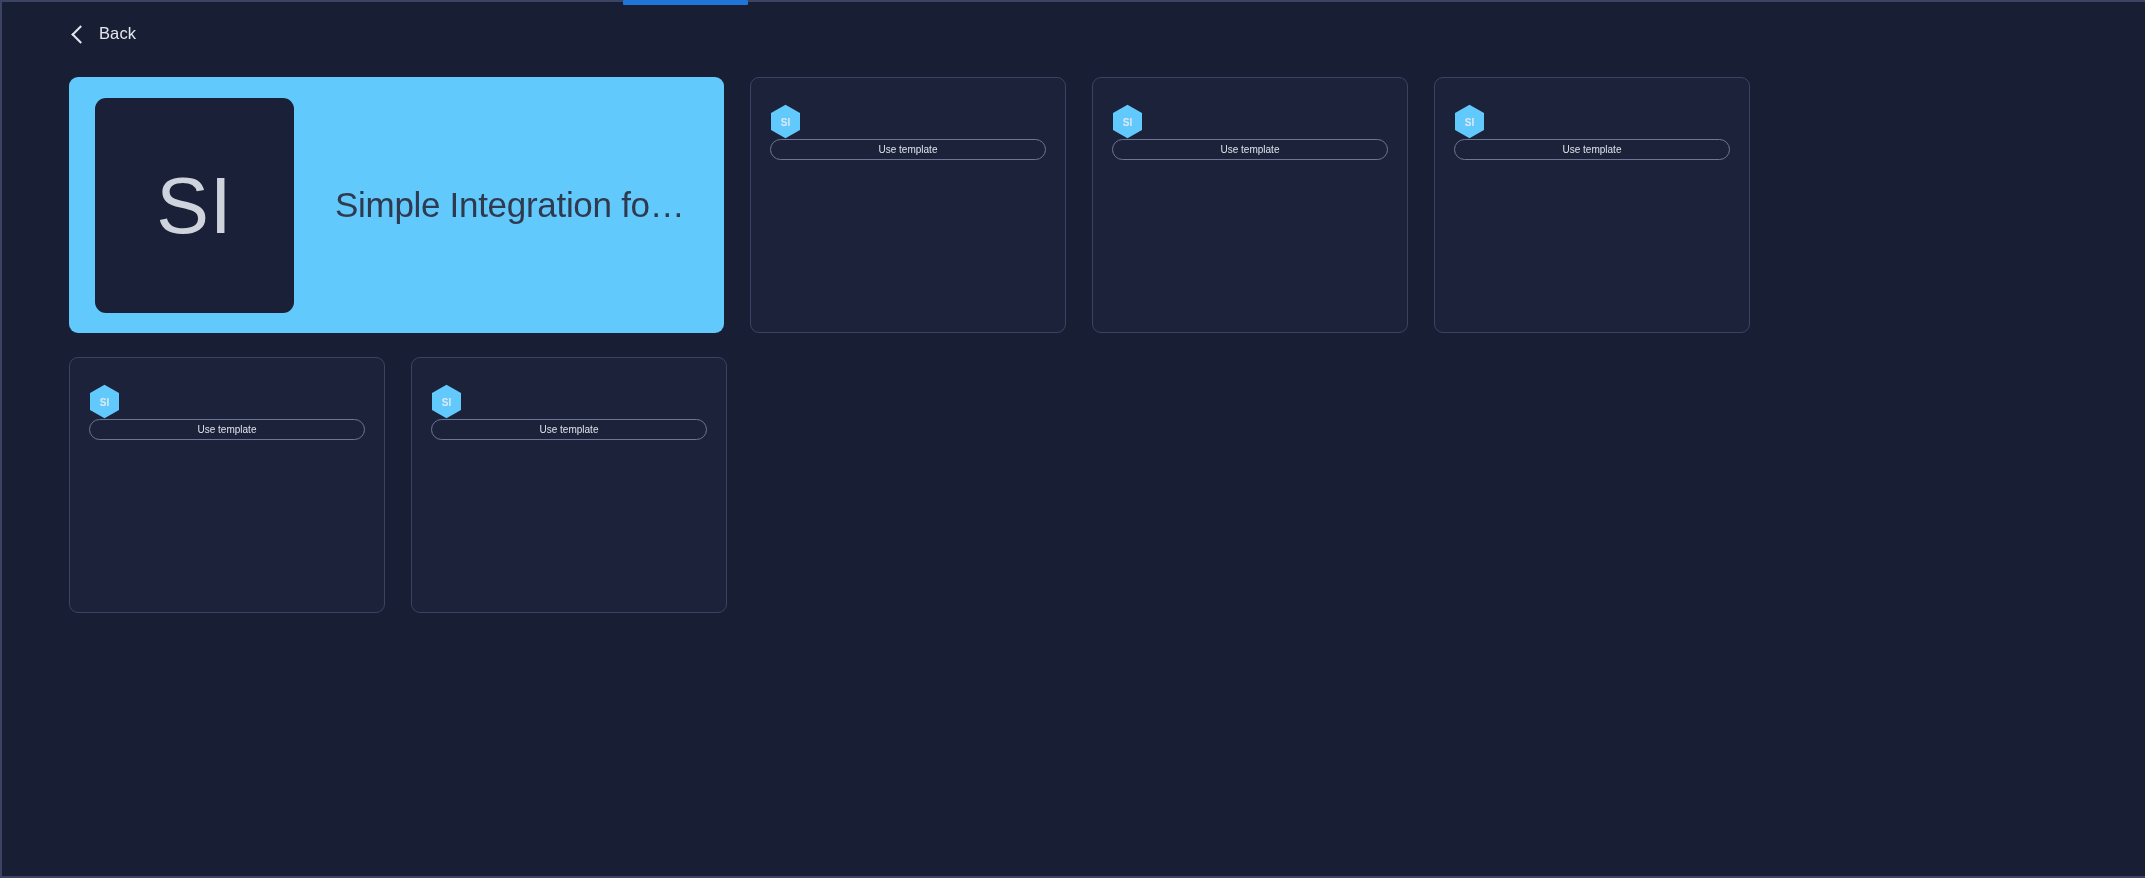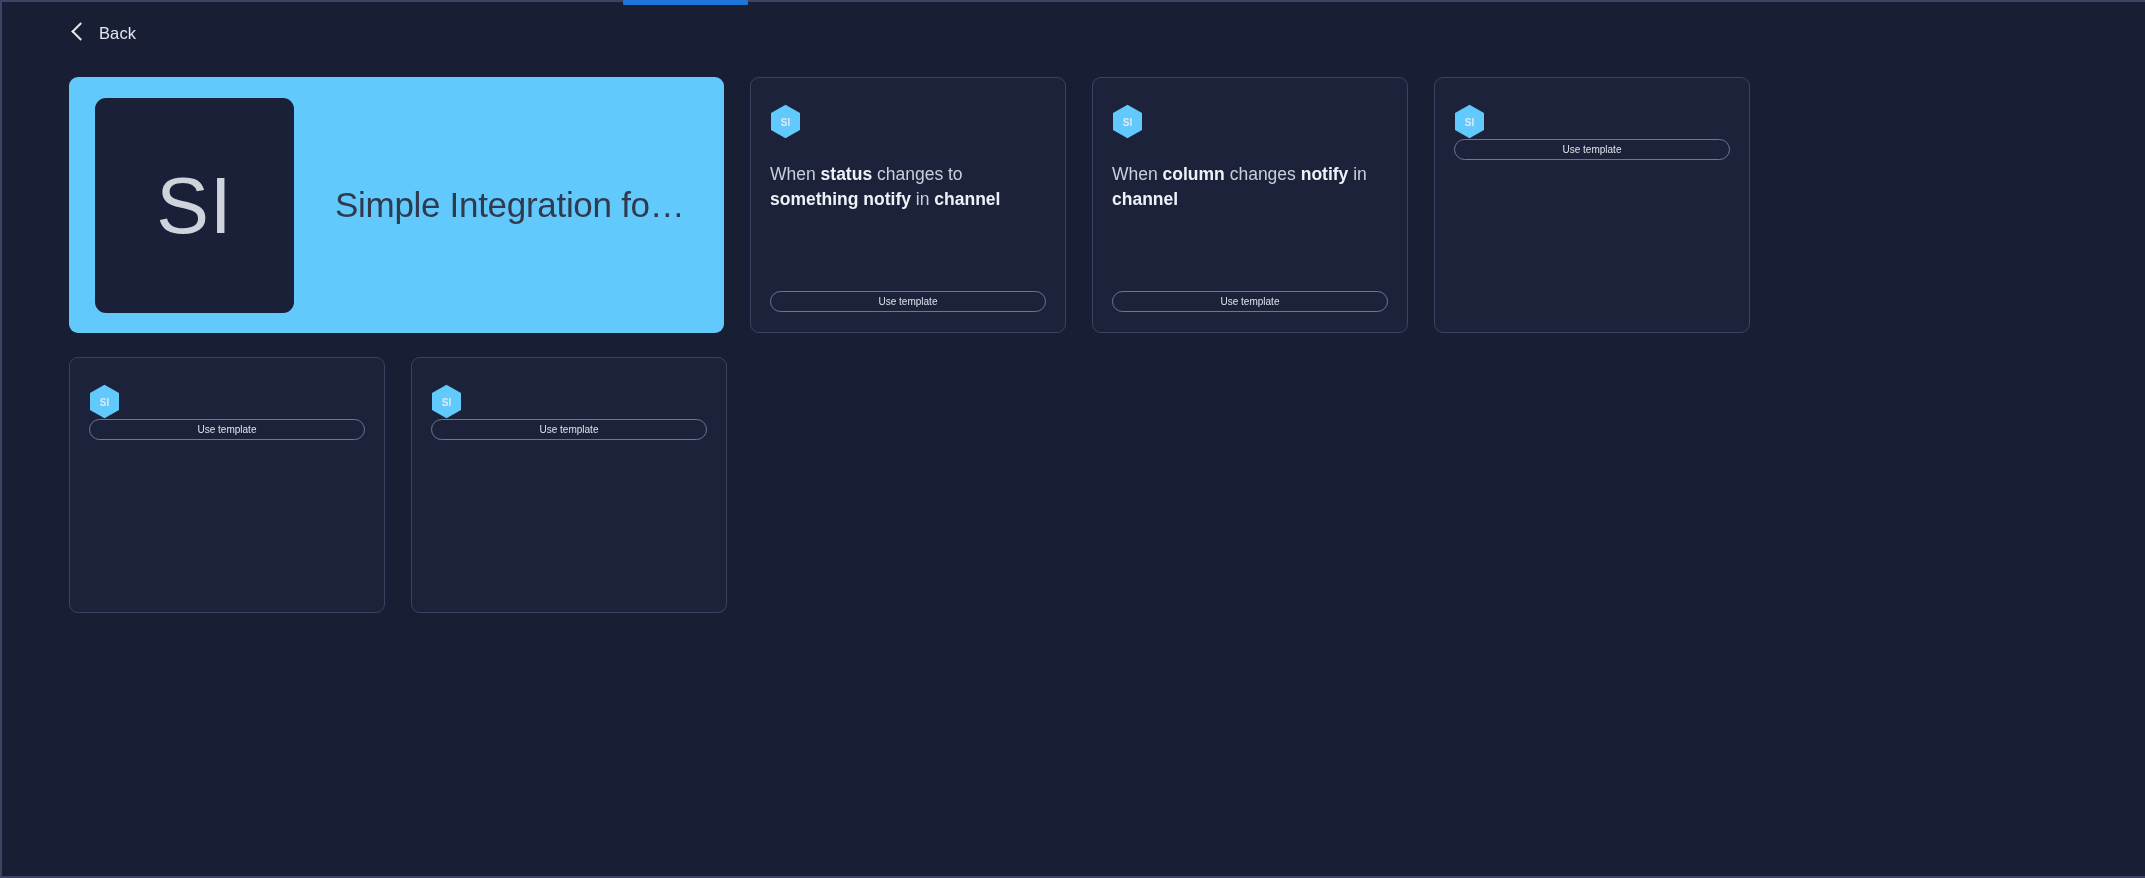--- a/index.html
+++ b/index.html
@@ -40,21 +40,21 @@
     background: #1f76d8;
     border-radius: 1px;
   }
 
   
   #back-nav {
     position: absolute;
     top: 22px;
     left: 72px;
     display: flex;
-    align-items: flex-start;
+    align-items: center;
     gap: 12px;
     cursor: pointer;
     user-select: none;
   }
   #back-nav .chev {
     display: block;
     width: 13px;
     height: 13px;
     border-left: 2.2px solid #e3e6ec;
     border-bottom: 2.2px solid #e3e6ec;
@@ -199,32 +199,30 @@
         <div id="hero-title">Simple Integration fo…</div>
       </div>
 
       <div class="template-card">
         <span class="hex-icon">
           <svg width="31" height="35" viewBox="0 0 31 35" xmlns="http://www.w3.org/2000/svg">
             <polygon points="15.5,0.8 30,9 30,26 15.5,34.2 1,26 1,9" fill="#62c9fd"></polygon>
             <text x="15.5" y="21.5" font-family="Liberation Sans, sans-serif" font-size="10" font-weight="700" fill="#dfe9f5" text-anchor="middle">SI</text>
           </svg>
         </span>
-        <div class="template-text"><span>When </span><b>status</b><span> changes to </span><b>something notify</b><span> in </span><b>channel</b></div>
-        <button class="use-template-btn">Use template</button>
-      </div>
-
-      <div class="template-card">
-        <span class="hex-icon">
-          <svg width="31" height="35" viewBox="0 0 31 35" xmlns="http://www.w3.org/2000/svg">
-            <polygon points="15.5,0.8 30,9 30,26 15.5,34.2 1,26 1,9" fill="#62c9fd"></polygon>
-            <text x="15.5" y="21.5" font-family="Liberation Sans, sans-serif" font-size="10" font-weight="700" fill="#dfe9f5" text-anchor="middle">SI</text>
-          </svg>
-        </span>
-        <div class="template-text"><span>When </span><b>column</b><span> changes </span><b>notify</b><span> in </span><b>channel</b></div>
+        <button class="use-template-btn">Use template</button>
+      </div>
+
+      <div class="template-card">
+        <span class="hex-icon">
+          <svg width="31" height="35" viewBox="0 0 31 35" xmlns="http://www.w3.org/2000/svg">
+            <polygon points="15.5,0.8 30,9 30,26 15.5,34.2 1,26 1,9" fill="#62c9fd"></polygon>
+            <text x="15.5" y="21.5" font-family="Liberation Sans, sans-serif" font-size="10" font-weight="700" fill="#dfe9f5" text-anchor="middle">SI</text>
+          </svg>
+        </span>
         <button class="use-template-btn">Use template</button>
       </div>
 
       <div class="template-card">
         <span class="hex-icon">
           <svg width="31" height="35" viewBox="0 0 31 35" xmlns="http://www.w3.org/2000/svg">
             <polygon points="15.5,0.8 30,9 30,26 15.5,34.2 1,26 1,9" fill="#62c9fd"></polygon>
             <text x="15.5" y="21.5" font-family="Liberation Sans, sans-serif" font-size="10" font-weight="700" fill="#dfe9f5" text-anchor="middle">SI</text>
           </svg>
         </span>

